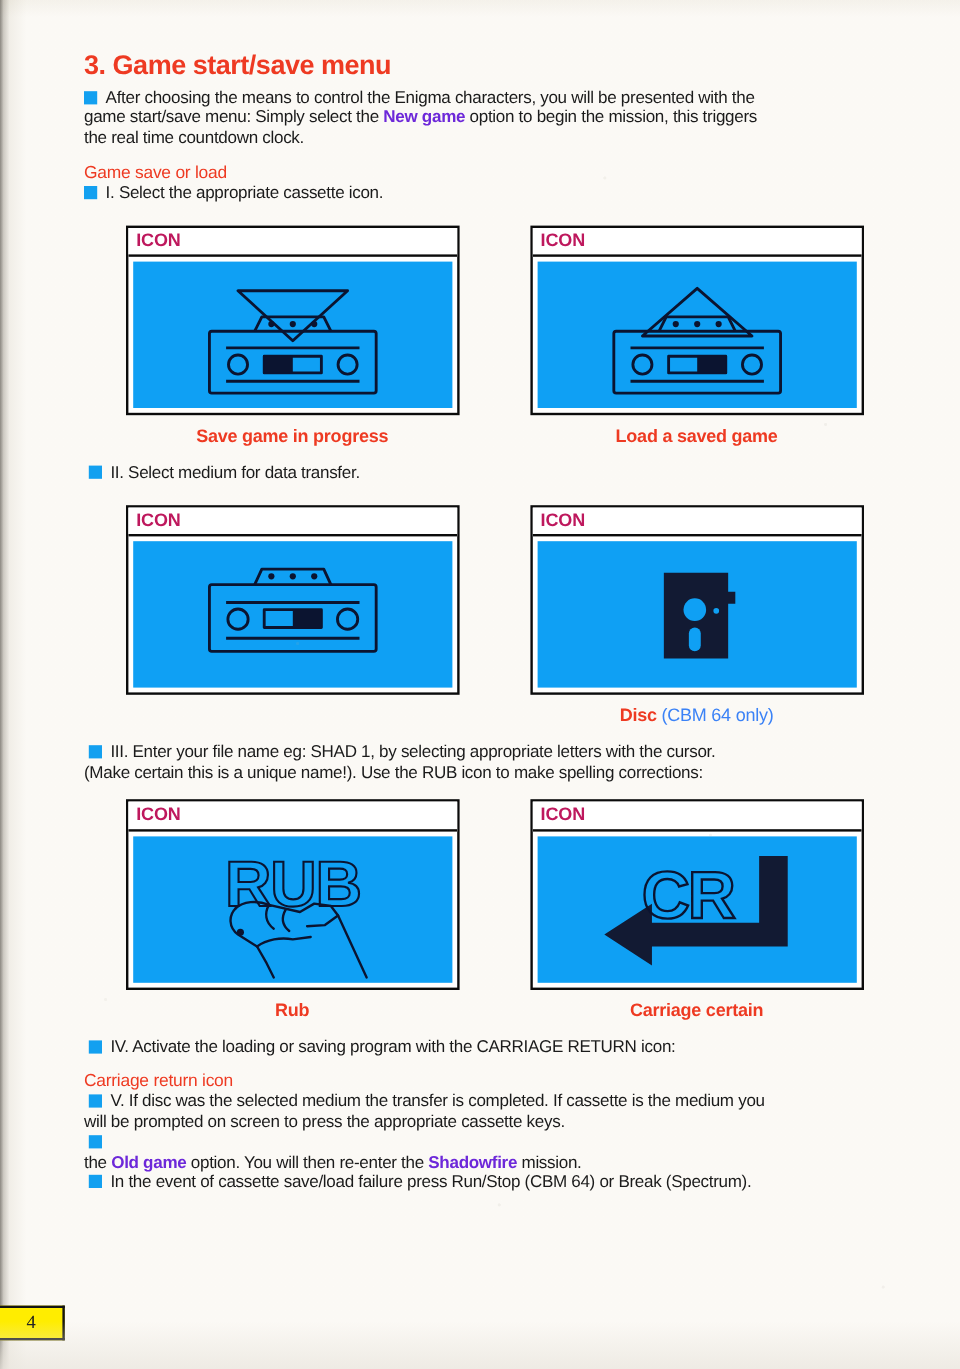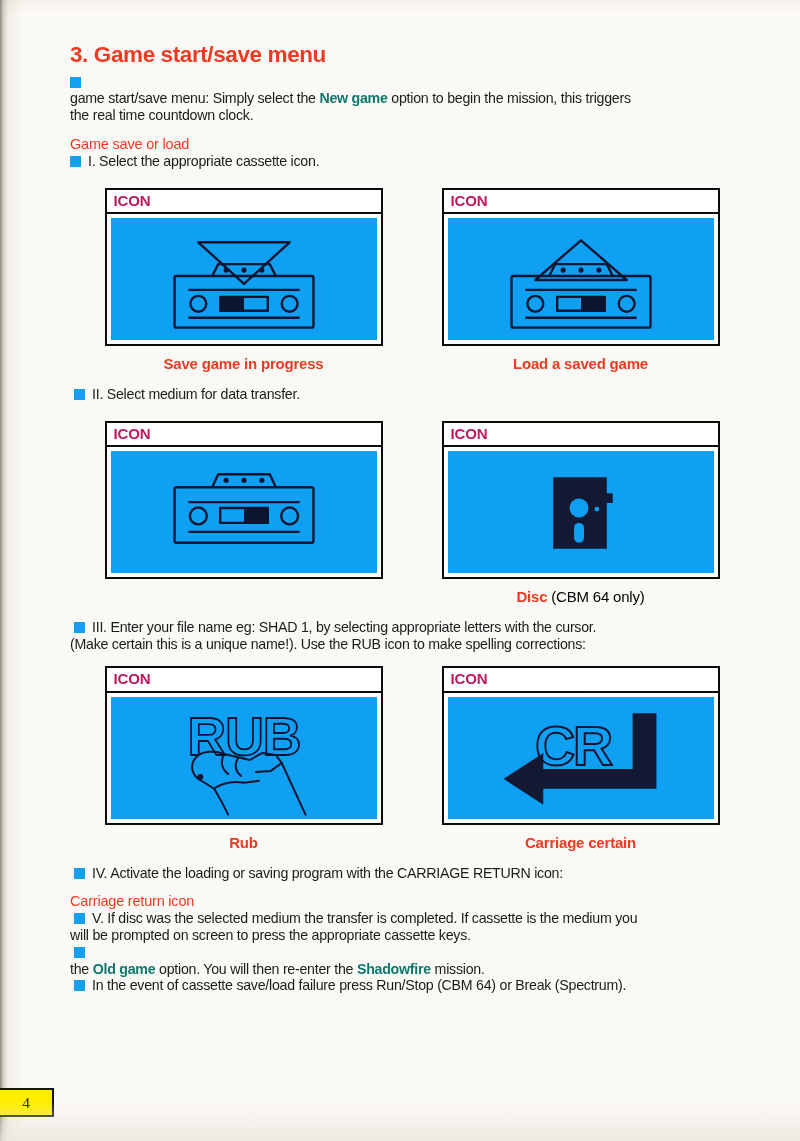--- a/index.html
+++ b/index.html
@@ -86,21 +86,21 @@
     display: inline-block;
     width: 11px;
     height: 11px;
     background: #13a0f0;
     vertical-align: -1px;
     margin-right: 7px;
   }
   .bullet.indent { margin-left: 4px; }
 
   .hl {           
-    color: #0f766e;
+    color: #6d28d9;
     font-weight: bold;
   }
 
   
   .icon-row {
     display: flex;
     justify-content: space-between;
     width: 615px;
     margin: 0 auto;
   }
@@ -133,21 +133,21 @@
   .icon-caption {
     text-align: center;
     font-size: 15px;
     font-weight: bold;
     color: #ee3a22;
     margin-top: 9px;
     letter-spacing: -0.2px;
   }
   .icon-caption .light {
     font-weight: normal;
-    color: #000000;
+    color: #3b82f6;
   }
 
   
   #page-number {
     position: absolute;
     left: 0px;
     top: 1088px;
     width: 52px;
     height: 25px;
     background: #ffed00;
@@ -166,21 +166,21 @@
 </head>
 <body>
 
 <div id="page"></div>
 
 <div id="content">
 
   <h1 class="section-title">3. Game start/save menu</h1>
 
   <p class="para">
-    <span class="bullet"></span><br>
+    <span class="bullet"></span><span>After choosing the means to control the Enigma characters, you will be presented with the</span><br>
     <span>game start/save menu: Simply select the </span><span class="hl">New game</span><span> option to begin the mission, this triggers</span><br>
     <span>the real time countdown clock.</span>
   </p>
 
   <h2 class="sub-title">Game save or load</h2>
 
   <p class="para">
     <span class="bullet"></span><span>I. Select the appropriate cassette icon.</span>
   </p>
 

